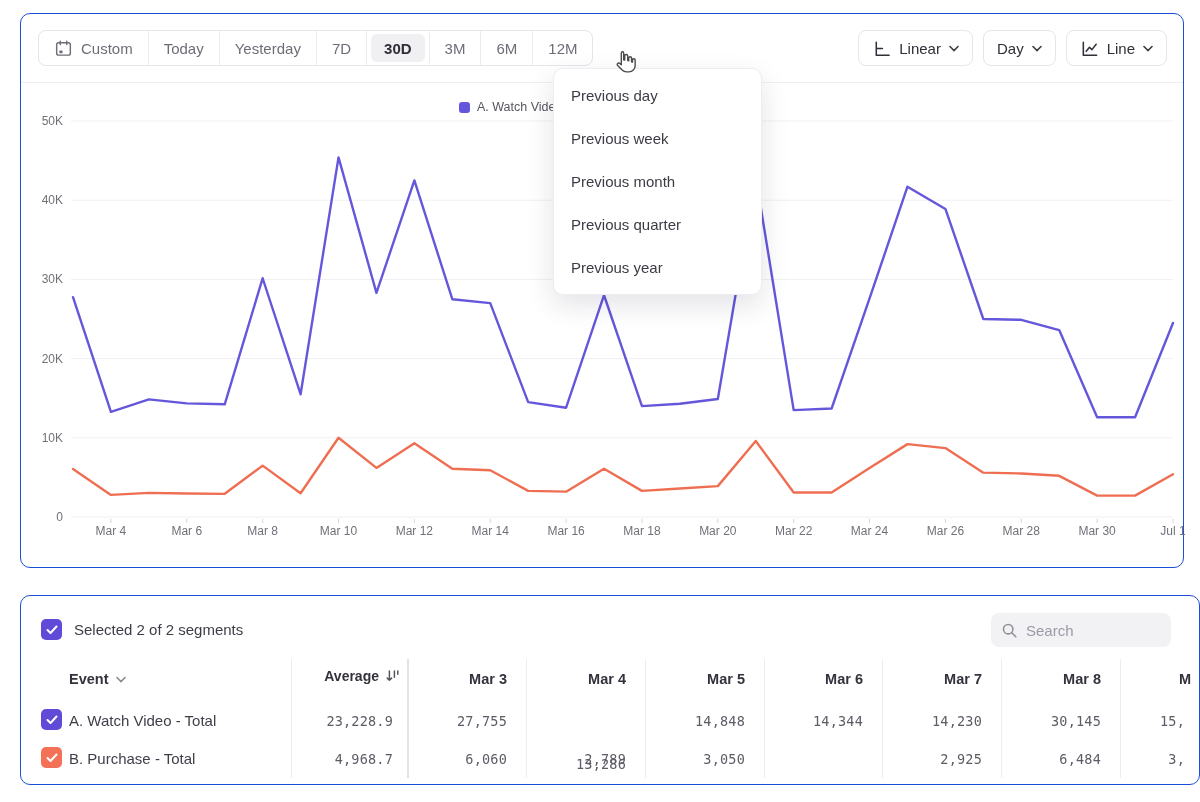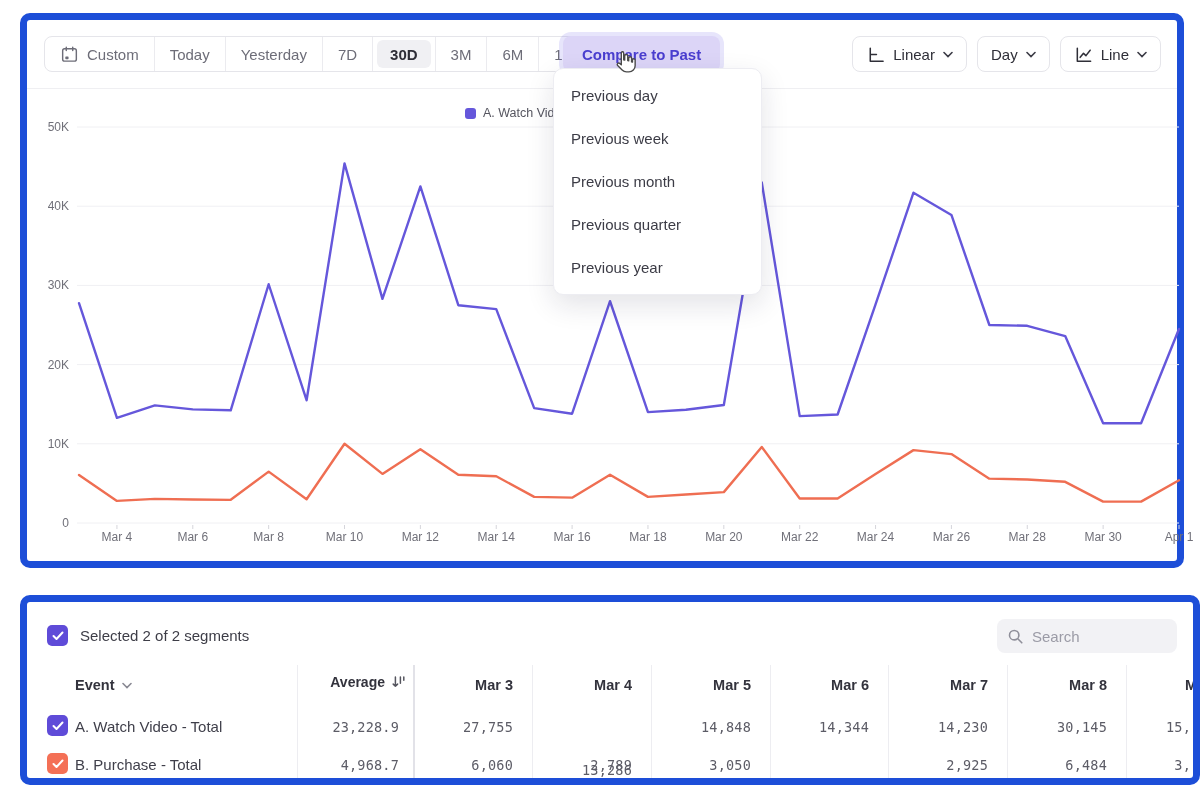--- a/index.html
+++ b/index.html
@@ -1,20 +1,20 @@
 <!DOCTYPE html>
 <html><head>
 <meta charset="utf-8">
 <style>
   * { box-sizing: border-box; margin: 0; padding: 0; }
   html,body { background:#fff; }
   body { font-family: "Liberation Sans", sans-serif; color:#3c3c46; }
   .stage { position:relative; width:1200px; height:802px; background:#fff; overflow:hidden; }
 
-  .card { position:absolute; background:#fff; border:7px solid #1d4ed8; border-radius:10px; }
+  .card { position:absolute; background:#fff; border:1px solid #1d4ed8; border-radius:10px; }
   .chart-card { left:20px; top:13px; width:1164px; height:555px; }
   .segments-card { left:20px; top:595px; width:1180px; height:190px; overflow:hidden; }
 
   
   .toolbar { position:absolute; left:0; top:0; width:100%; height:68px; }
   .toolbar-divider { position:absolute; left:0; top:68px; width:100%; height:1px; background:#efeff2; }
   .segmented { position:absolute; left:17px; top:16px; height:36px; display:flex; align-items:stretch;
                border:1px solid #e5e5ea; border-radius:8px; background:#fff; }
   .seg-item { display:flex; align-items:center; gap:8px; padding:0 15px; font-size:15px; color:#6d6d78;
               border-right:1px solid #ebebef; cursor:pointer; white-space:nowrap; }
@@ -102,21 +102,20 @@
           <div class="seg-item">
             <span>3M</span>
           </div>
           <div class="seg-item">
             <span>6M</span>
           </div>
           <div class="seg-item">
             <span>12M</span>
           </div>
         </div>
-      <button class="compare-btn" style="background: rgb(220, 213, 247); color: rgb(74, 62, 207); box-shadow: rgba(108, 92, 231, 0.16) 0px 0px 0px 4px;">Compare to Past</button>
       <div class="right-buttons">
         <button class="btn">
           <svg width="19" height="19" viewBox="0 0 20 20" fill="none" stroke="#2f2f38" stroke-width="1.6" stroke-linecap="round">
             <path d="M4.5 3.5v13.5M4.5 17h13.5M4.5 10h6.5"></path>
           </svg>
           <span>Linear</span>
           <svg width="10" height="7" viewBox="0 0 10 7" fill="none" stroke="#3c3c46" stroke-width="1.6" stroke-linecap="round">
               <path d="M1 1.5l4 4 4-4"></path>
             </svg>
         </button>
@@ -191,21 +190,21 @@
         <div class="x-label" style="left: 365.379px;">Mar 12</div>
         <div class="x-label" style="left: 441.241px;">Mar 14</div>
         <div class="x-label" style="left: 517.103px;">Mar 16</div>
         <div class="x-label" style="left: 592.966px;">Mar 18</div>
         <div class="x-label" style="left: 668.828px;">Mar 20</div>
         <div class="x-label" style="left: 744.69px;">Mar 22</div>
         <div class="x-label" style="left: 820.552px; text-align: center;">Mar 24</div>
         <div class="x-label" style="left: 896.414px;">Mar 26</div>
         <div class="x-label" style="left: 972.276px;">Mar 28</div>
         <div class="x-label" style="left: 1048.14px;">Mar 30</div>
-        <div class="x-label" style="left: 1124px;">Apr 1</div>
+        <div class="x-label" style="left: 1124px;">Jul 1</div>
       </div>
   </div>
 
   <div class="menu">
       <div class="menu-item">Previous day</div>
       <div class="menu-item">Previous week</div>
       <div class="menu-item">Previous month</div>
       <div class="menu-item">Previous quarter</div>
       <div class="menu-item">Previous year</div>
     </div>

